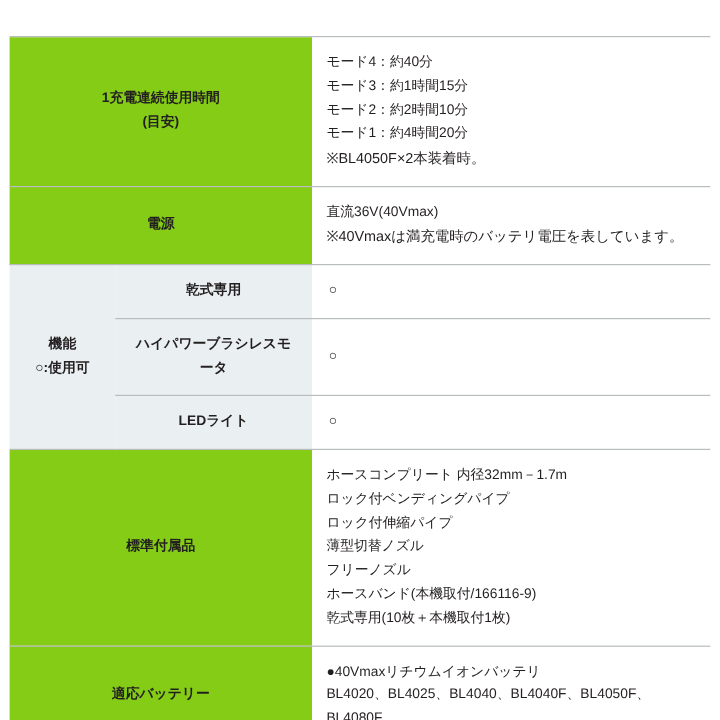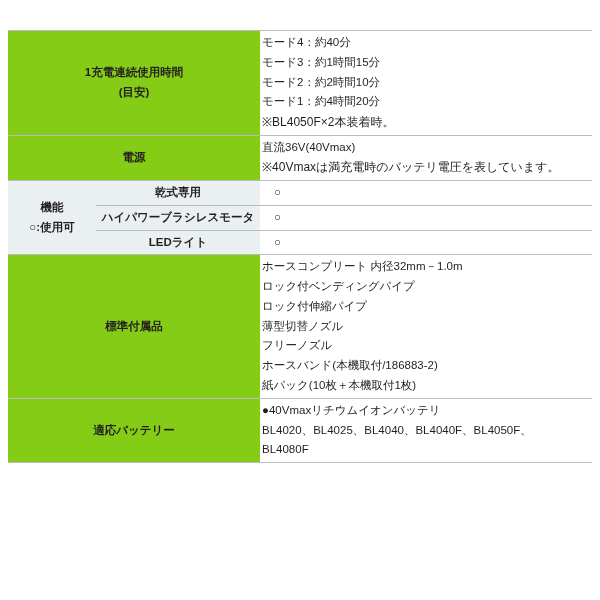--- a/index.html
+++ b/index.html
@@ -25,21 +25,21 @@
   table.spec {
     border-collapse: collapse;
     width: 584px;
     table-layout: fixed;
     border-top: 1px solid #000000;
     border-bottom: 1px solid #000000;
   }
   table.spec td {
     border-top: 1px solid #b9bcbe;
     border-bottom: 1px solid #b9bcbe;
-    padding: 2px;
+    padding: 12px;
     vertical-align: middle;
     font-size: 11.5px;
     line-height: 1.72;
   }
   td.label {
     background: #84cc16;
     text-align: center;
     font-weight: bold;
     padding: 9px 6px;
   }
@@ -137,27 +137,27 @@
         <td class="sublabel">LEDライト</td>
         <td class="value center-mark mark">○</td>
       </tr>
 
       <tr>
         <td class="label" colspan="2">
           <div>標準付属品</div>
         </td>
         <td class="value">
           <div class="lines">
-            <div>ホースコンプリート 内径32mm－1.0m</div>
+            <div>ホースコンプリート 内径32mm－1.7m</div>
             <div>ロック付ベンディングパイプ</div>
             <div>ロック付伸縮パイプ</div>
             <div>薄型切替ノズル</div>
             <div>フリーノズル</div>
-            <div>ホースバンド(本機取付/186883-2)</div>
-            <div>紙パック(10枚＋本機取付1枚)</div>
+            <div>ホースバンド(本機取付/166116-9)</div>
+            <div>乾式専用(10枚＋本機取付1枚)</div>
           </div>
         </td>
       </tr>
 
       <tr>
         <td class="label" colspan="2">
           <div>適応バッテリー</div>
         </td>
         <td class="value">
           <div class="lines">

